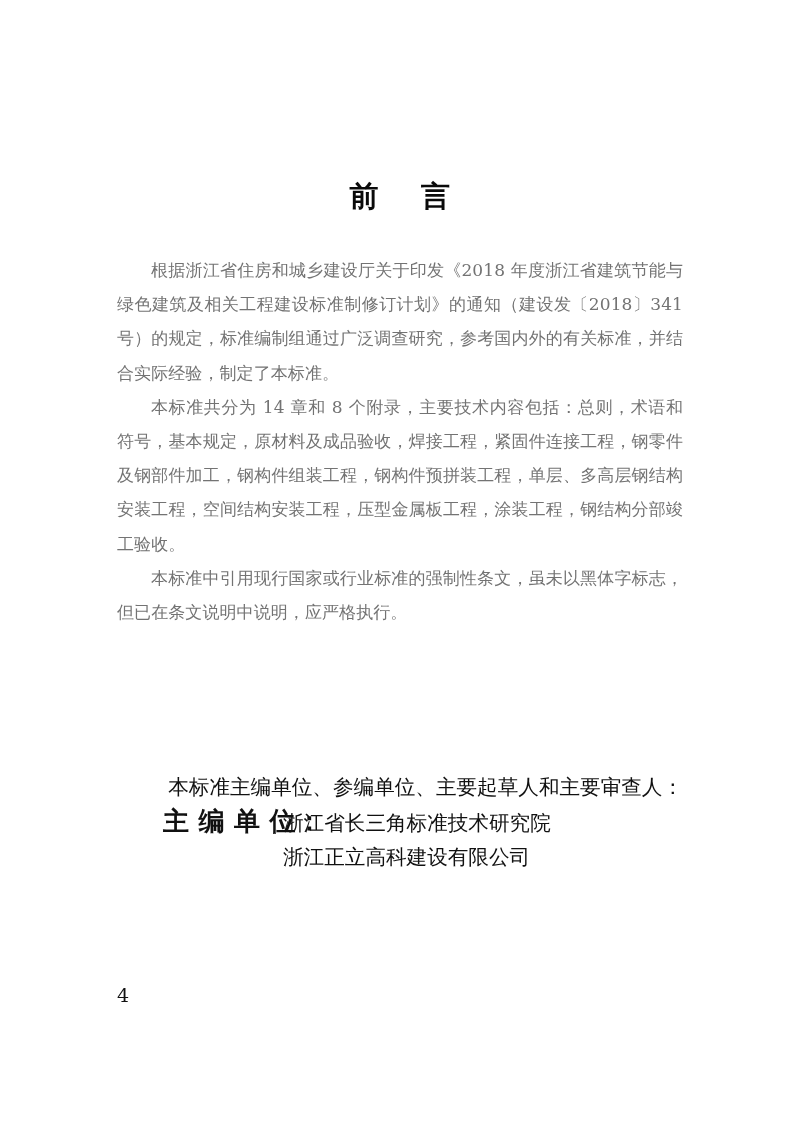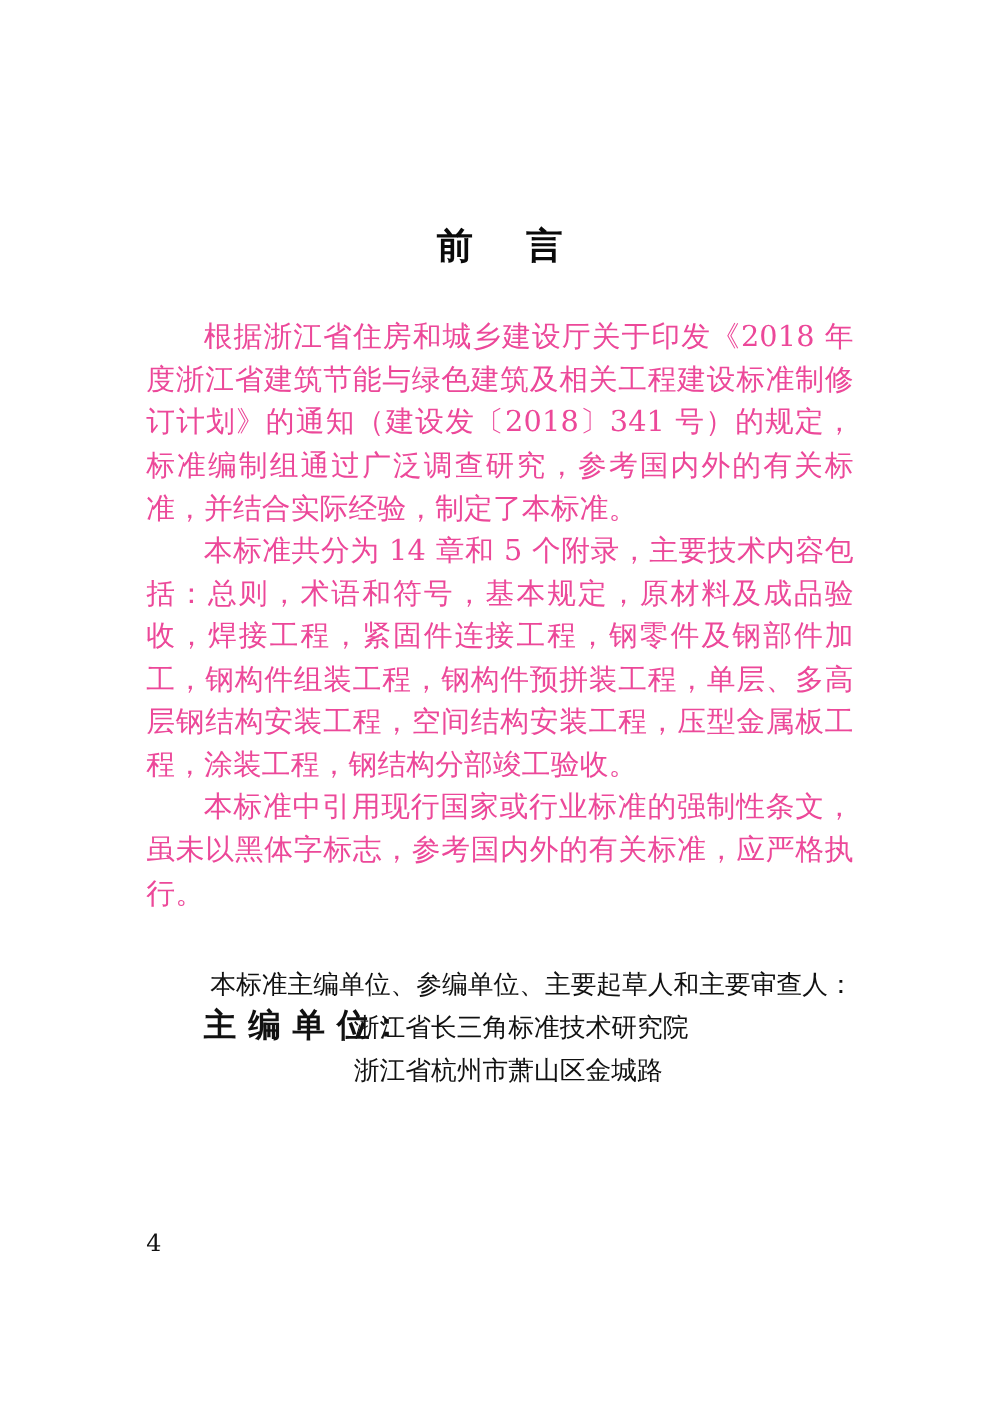--- a/index.html
+++ b/index.html
@@ -47,27 +47,27 @@
   .body-block {
     position: absolute;
     top: 253px;
     left: 117px;
     width: 566px;
   }
 
   p.para {
     margin: 0;
     padding: 0;
-    font-size: 23px;
+    font-size: 17px;
     line-height: 34.2px;
     text-align: justify;
     text-justify: inter-ideograph;
     text-indent: 2em;
     letter-spacing: 0.005em;
-    color: #ec4899;
+    color: #737373;
   }
 
   
   .units-block {
     position: absolute;
     top: 770px;
     left: 127px;
     width: 566px;
   }
   p.units-intro {
@@ -122,35 +122,35 @@
 <body>
 
 <div class="page">
 
   <h1 class="doc-title">
     <span>前</span><span class="gap"></span><span>言</span>
   </h1>
 
   <div class="body-block">
     <p class="para">根据浙江省住房和城乡建设厅关于印发《2018 年度浙江省建筑节能与绿色建筑及相关工程建设标准制修订计划》的通知（建设发〔2018〕341 号）的规定，标准编制组通过广泛调查研究，参考国内外的有关标准，并结合实际经验，制定了本标准。</p>
-    <p class="para">本标准共分为 14 章和 5 个附录，主要技术内容包括：总则，术语和符号，基本规定，原材料及成品验收，焊接工程，紧固件连接工程，钢零件及钢部件加工，钢构件组装工程，钢构件预拼装工程，单层、多高层钢结构安装工程，空间结构安装工程，压型金属板工程，涂装工程，钢结构分部竣工验收。</p>
-    <p class="para">本标准中引用现行国家或行业标准的强制性条文，虽未以黑体字标志，参考国内外的有关标准，应严格执行。</p>
+    <p class="para">本标准共分为 14 章和 8 个附录，主要技术内容包括：总则，术语和符号，基本规定，原材料及成品验收，焊接工程，紧固件连接工程，钢零件及钢部件加工，钢构件组装工程，钢构件预拼装工程，单层、多高层钢结构安装工程，空间结构安装工程，压型金属板工程，涂装工程，钢结构分部竣工验收。</p>
+    <p class="para">本标准中引用现行国家或行业标准的强制性条文，虽未以黑体字标志，但已在条文说明中说明，应严格执行。</p>
   </div>
 
   <div class="units-block">
     <p class="units-intro">本标准主编单位、参编单位、主要起草人和主要审查人：</p>
 
     <div class="unit-group">
       <div class="unit-row">
         <span class="unit-label"><span>主</span><span class="sp"></span><span>编</span><span class="sp"></span><span>单</span><span class="sp"></span><span>位</span><span>：</span></span>
         <span class="unit-name">浙江省长三角标准技术研究院</span>
       </div>
       <div class="unit-row">
         <span class="unit-label"></span>
-        <span class="unit-name">浙江省杭州市萧山区金城路</span>
+        <span class="unit-name">浙江正立高科建设有限公司</span>
       </div>
     </div>
 
     <div class="unit-group">
     </div>
   </div>
 
   <div class="page-number">4</div>
 
 </div>

